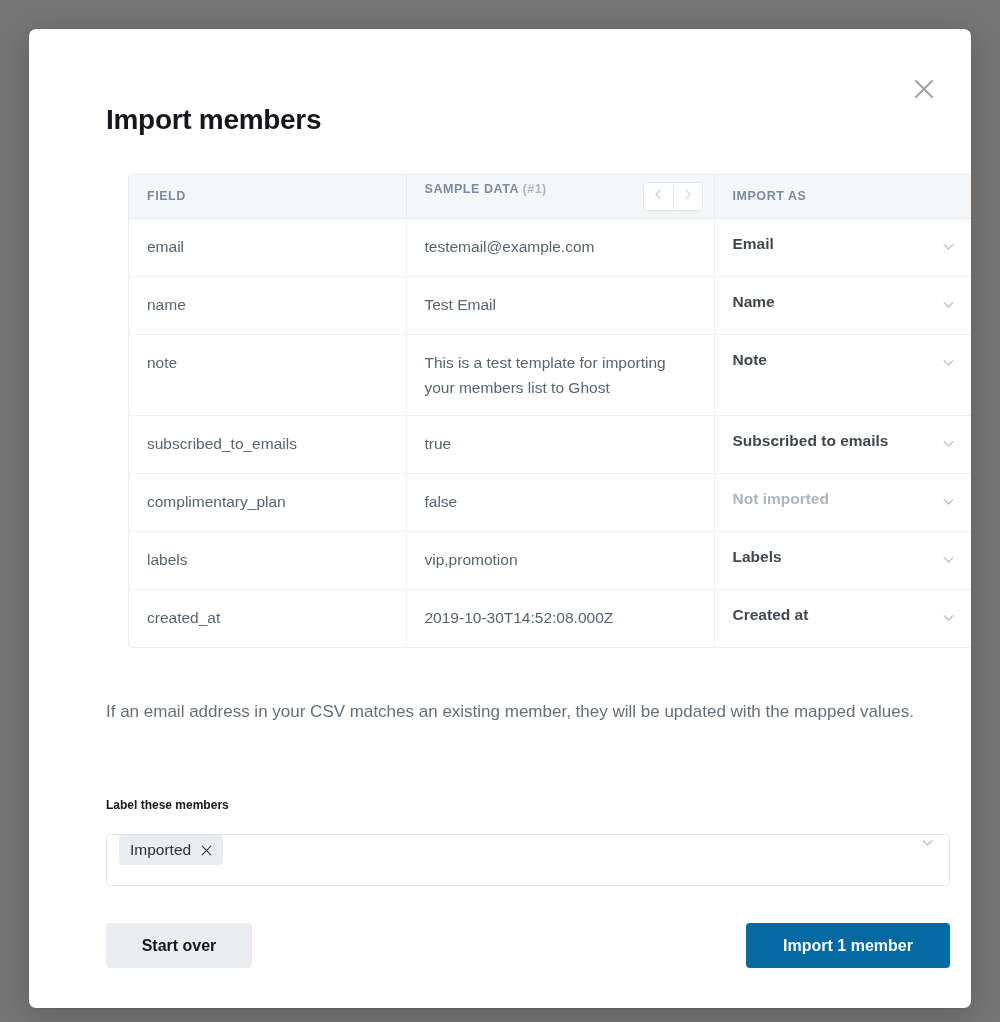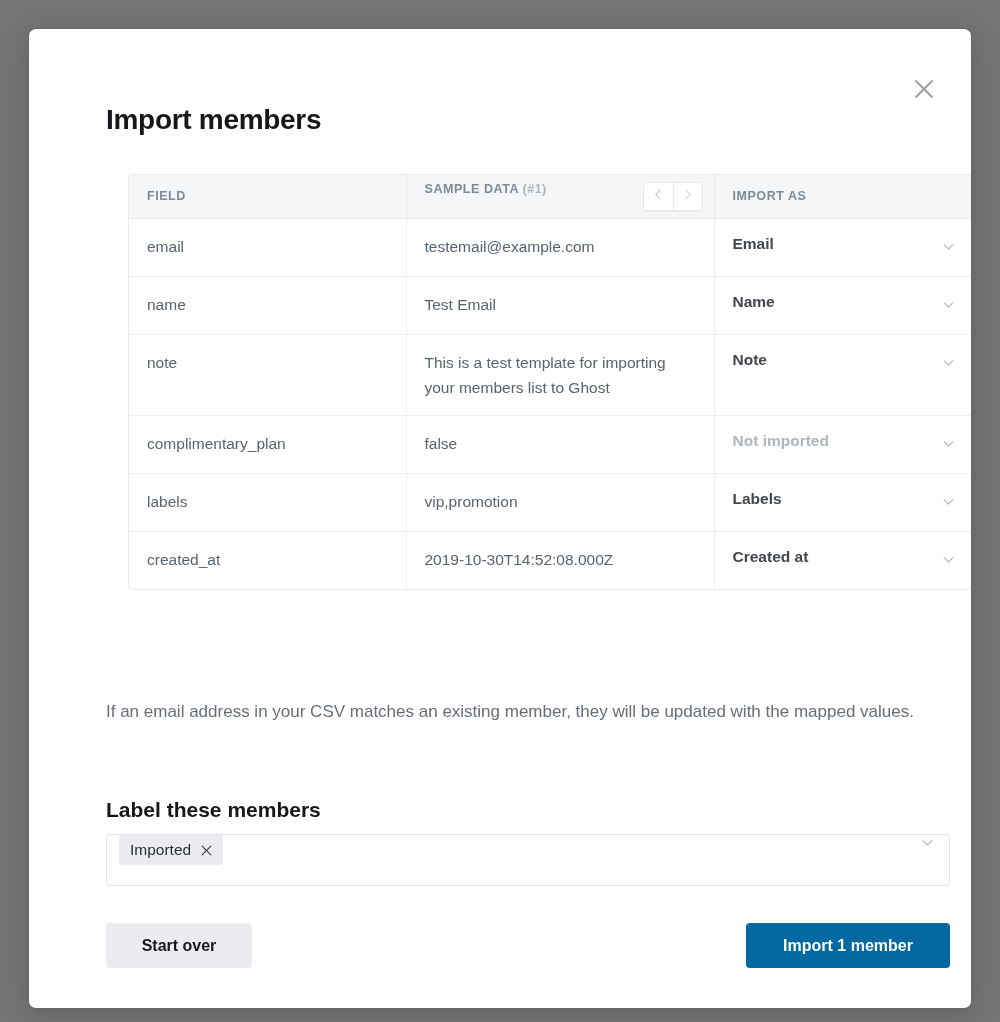--- a/index.html
+++ b/index.html
@@ -169,21 +169,21 @@
     font-size: 17px;
     line-height: 1.62;
     color: #666f78;
   }
 
   
   .label-heading {
     position: absolute;
     left: 77px;
     top: 769px;
-    font-size: 21px;
+    font-size: 12px;
     font-weight: 700;
     color: #15171a;
   }
 
   .token-input {
     position: absolute;
     left: 77px;
     top: 805px;
     width: 844px;
     height: 52px;
@@ -330,20 +330,32 @@
             <td class="cell-as">
               <div class="as-select">
                 <span class="as-value">Note</span>
                 <span class="as-caret"><svg width="15" height="15" viewBox="0 0 24 24" fill="none" stroke="#b7bdc3" stroke-width="2" stroke-linecap="round" stroke-linejoin="round">
                     <polyline points="5 9 12 16 19 9"></polyline>
                   </svg></span>
               </div>
             </td>
           </tr>
           <tr>
+            <td>subscribed_to_emails</td>
+            <td>true</td>
+            <td class="cell-as">
+              <div class="as-select">
+                <span class="as-value">Subscribed to emails</span>
+                <span class="as-caret"><svg width="15" height="15" viewBox="0 0 24 24" fill="none" stroke="#b7bdc3" stroke-width="2" stroke-linecap="round" stroke-linejoin="round">
+                    <polyline points="5 9 12 16 19 9"></polyline>
+                  </svg></span>
+              </div>
+            </td>
+          </tr>
+          <tr>
             <td>complimentary_plan</td>
             <td>false</td>
             <td class="cell-as">
               <div class="as-select">
                 <span class="as-value muted">Not imported</span>
                 <span class="as-caret"><svg width="15" height="15" viewBox="0 0 24 24" fill="none" stroke="#b7bdc3" stroke-width="2" stroke-linecap="round" stroke-linejoin="round">
                     <polyline points="5 9 12 16 19 9"></polyline>
                   </svg></span>
               </div>
             </td>

